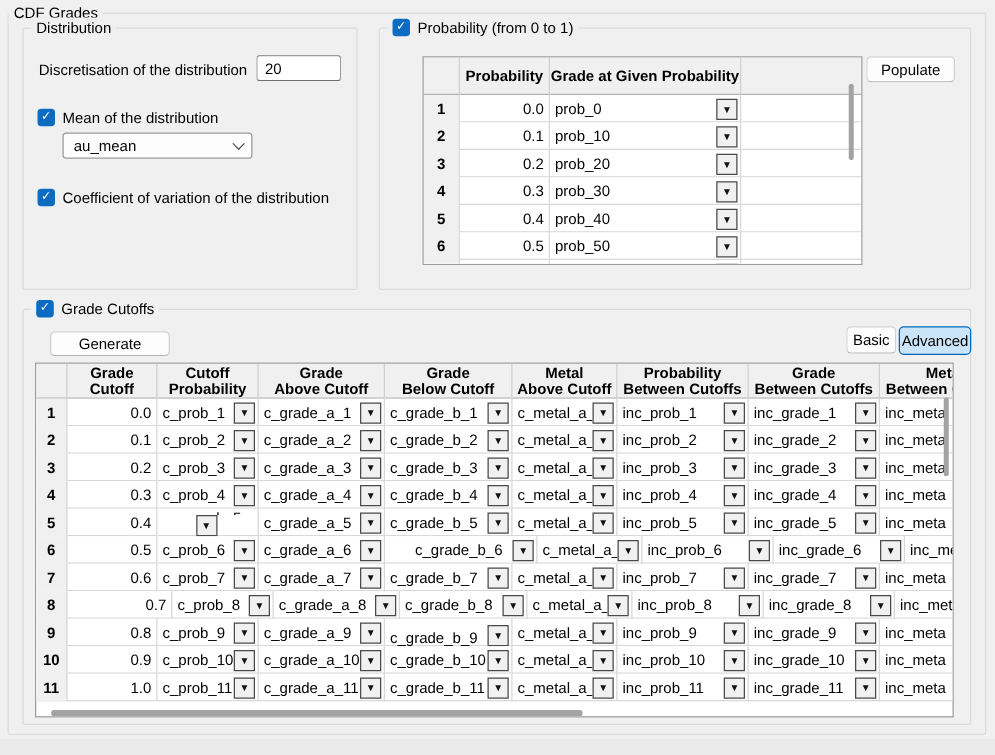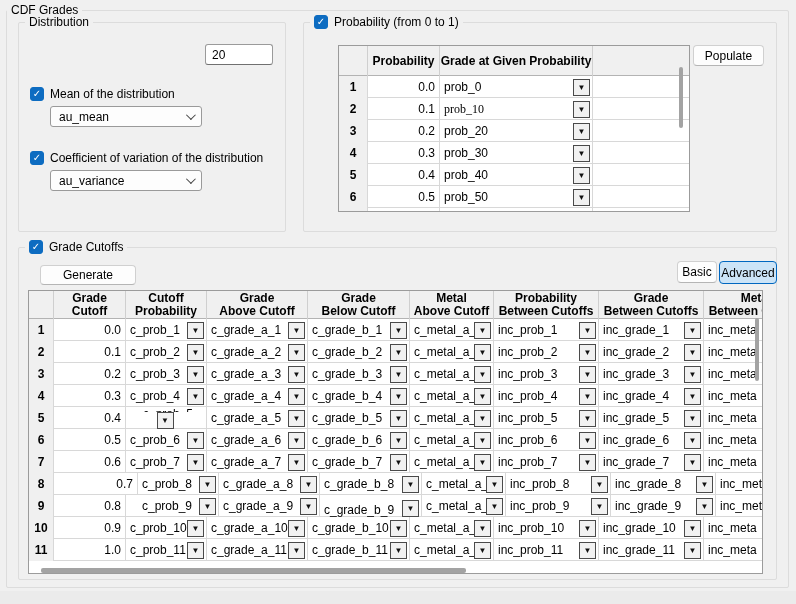--- a/index.html
+++ b/index.html
@@ -139,39 +139,36 @@
 </style>
 </head>
 <body>
 
 <div class="groupbox" style="left:6px; top:10px; width:783px; height:578px;">
   <span class="group-label" style="left:0px;">CDF Grades</span>
 
   <div class="groupbox" style="left:11px; top:11px; width:268px; height:210px;">
     <span class="group-label">Distribution</span>
 
+    <span class="static-label" style="left:12px; top:26px;">Discretisation of the distribution</span>
     <input class="textinput" style="left: 186px; top: 21px; width: 68px; height: 21px;" value="20">
 
     <div class="cbrow" style="left:11px; top:64px;">
       <span class="checkbox">✓</span>
       <span>Mean of the distribution</span>
     </div>
     <div class="combo" style="left:31px; top:83px; width:152px; height:21px;">
       <span class="combo-text">au_mean</span>
       <span class="chev"></span>
     </div>
 
     <div class="cbrow" style="left:11px; top:128px;">
       <span class="checkbox">✓</span>
       <span>Coefficient of variation of the distribution</span>
     </div>
-    <div class="combo" style="left:31px; top:147px; width:152px; height:21px;">
-      <span class="combo-text">au_variance</span>
-      <span class="chev"></span>
-    </div>
   </div>
 
   <div class="groupbox" style="left:296px; top:11px; width:474px; height:210px;">
     <span class="group-label">
       <span class="checkbox">✓</span>
       <span>Probability (from 0 to 1)</span>
     </span>
 
     <div class="datatable" style="left:34px; top:22px; width:352px; height:167px;">
       <div class="thead" style="height:30px;">
@@ -188,21 +185,21 @@
               <span class="txt">prob_0</span>
               <div class="dd">
                 <span>▼</span>
               </div>
             </div>
             <div class="td" style="height: 22px; flex: 1 1 auto; border-right: none;"></div>
           </div>
           <div class="trow" style="height: 22px;">
             <div class="td num" style="width: 29px; height: 22px;">2</div>
             <div class="td right" style="width: 72px; height: 22px;">0.1</div>
-            <div class="td" style="width: 153px; height: 22px; font-family: Liberation Serif, serif;">
+            <div class="td" style="width: 153px; height: 22px;">
               <span class="txt">prob_10</span>
               <div class="dd">
                 <span>▼</span>
               </div>
             </div>
             <div class="td" style="height: 22px; flex: 1 1 auto; border-right: none;"></div>
           </div>
           <div class="trow" style="height: 22px;">
             <div class="td num" style="width: 29px; height: 22px;">3</div>
             <div class="td right" style="width: 72px; height: 22px;">0.2</div>
@@ -533,21 +530,21 @@
               <div class="dd">
                 <span>▼</span>
               </div>
             </div>
             <div class="td" style="width: 101px; height: 22px;">
               <span class="txt">c_grade_a_6</span>
               <div class="dd">
                 <span>▼</span>
               </div>
             </div>
-            <div class="td" style="width: 102px; height: 22px;">
+            <div class="td" style="width: 102px; height: 22px; margin-left: 20px;">
               <span class="txt">c_grade_b_6</span>
               <div class="dd">
                 <span>▼</span>
               </div>
             </div>
             <div class="td" style="width: 84px; height: 22px;">
               <span class="txt">c_metal_a_6</span>
               <div class="dd">
                 <span>▼</span>
               </div>
@@ -650,21 +647,21 @@
                 <span>▼</span>
               </div>
             </div>
             <div class="td" style="width: 105px; height: 22px;">
               <span class="txt">inc_meta</span>
             </div>
           </div>
           <div class="trow" style="height: 22px;">
             <div class="td num" style="width: 25px; height: 22px;">9</div>
             <div class="td right" style="width: 72px; height: 22px;">0.8</div>
-            <div class="td" style="width: 81px; height: 22px; margin-left: 12px;">
+            <div class="td" style="width: 81px; height: 22px;">
               <span class="txt">c_prob_9</span>
               <div class="dd">
                 <span>▼</span>
               </div>
             </div>
             <div class="td" style="width: 101px; height: 22px; justify-content: space-between;">
               <span class="txt">c_grade_a_9</span>
               <div class="dd">
                 <span>▼</span>
               </div>

